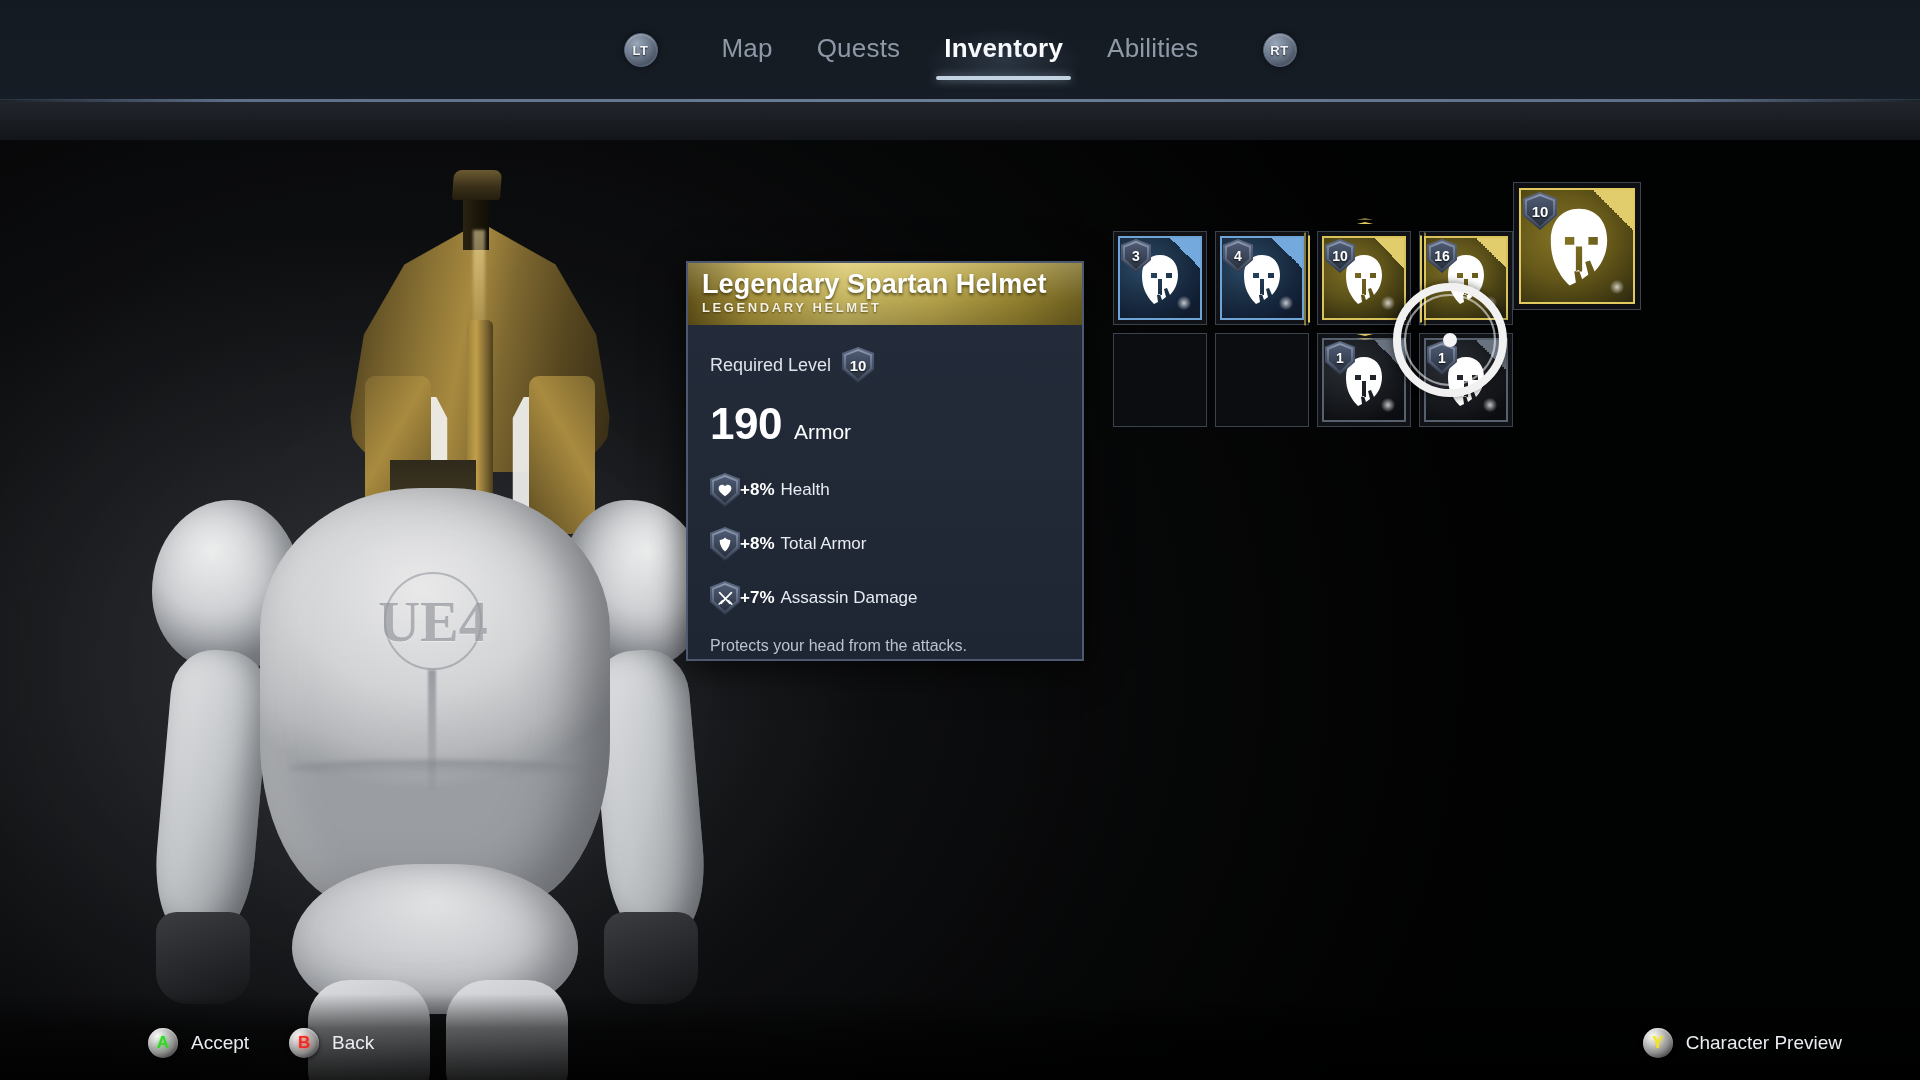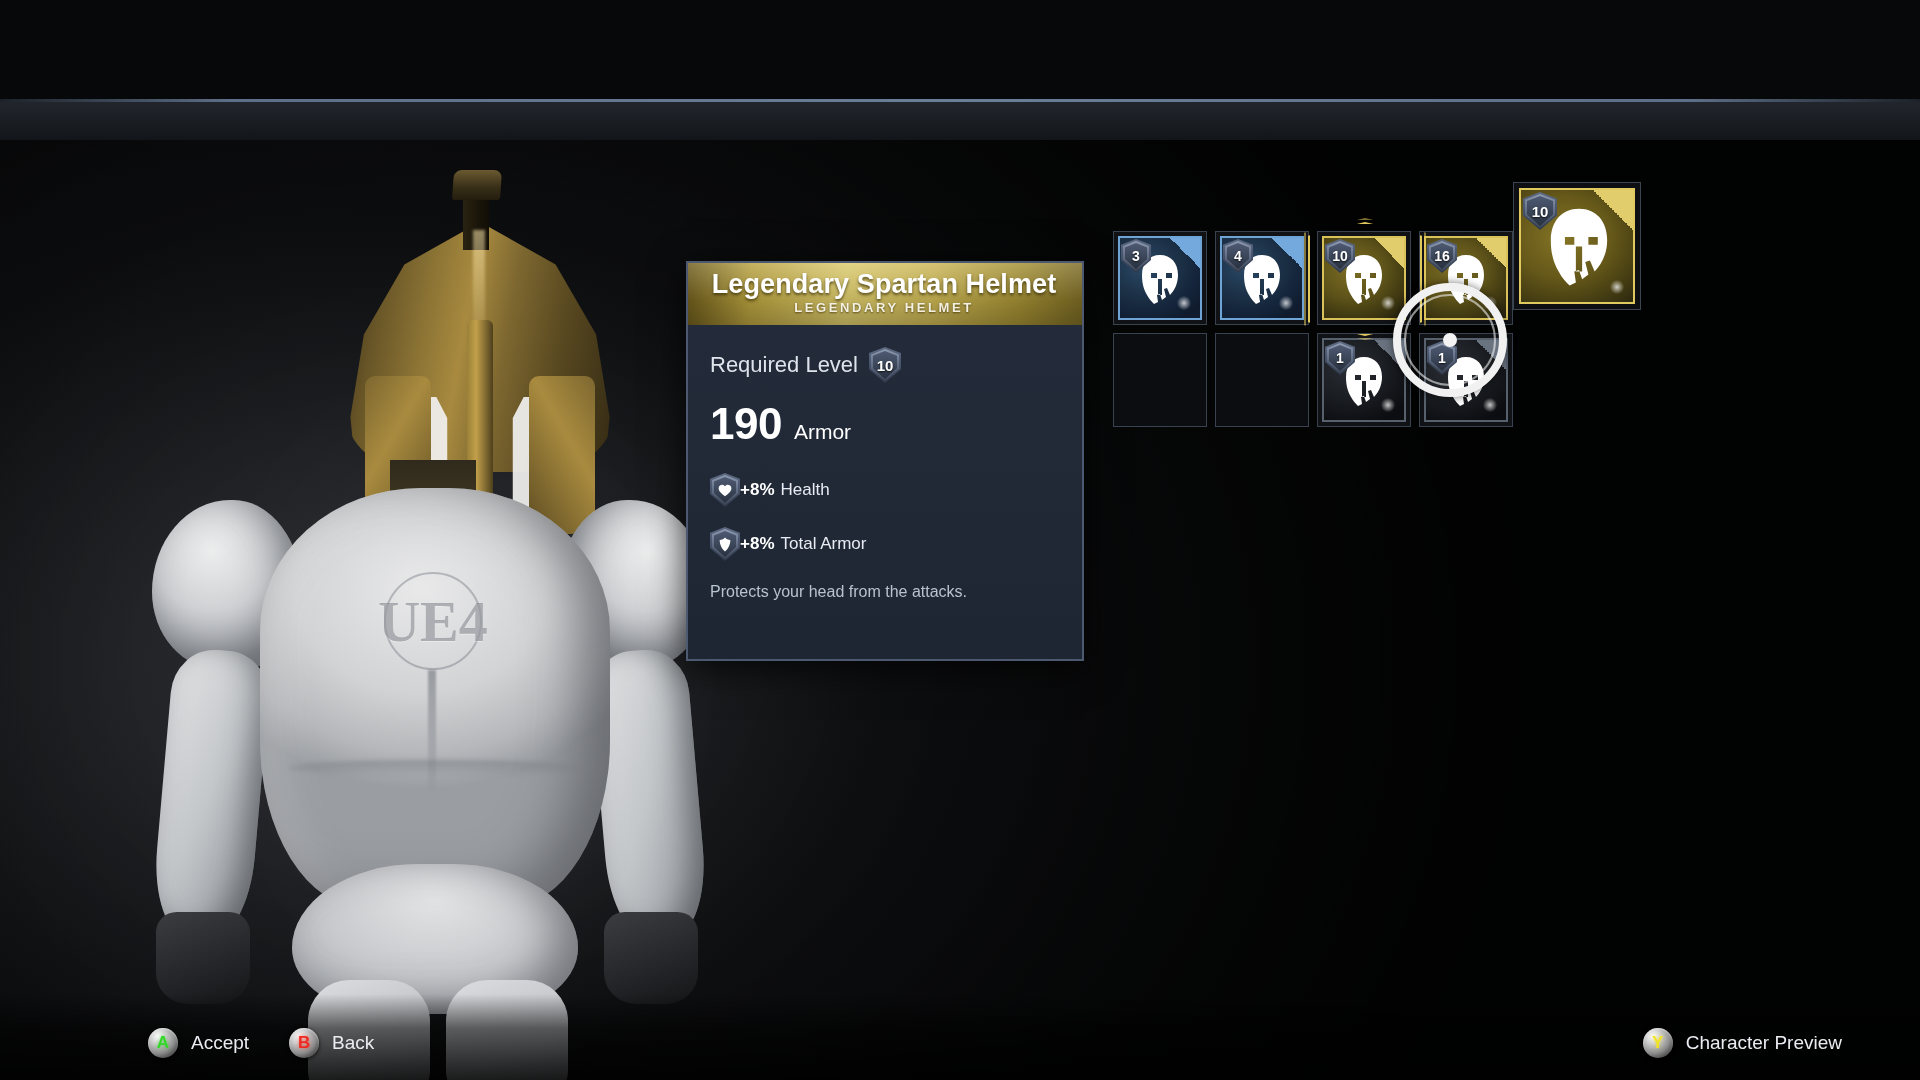--- a/index.html
+++ b/index.html
@@ -194,39 +194,39 @@
   .tooltip{
     position:absolute; left:686px; top:261px; width:398px; height:400px;
     background:linear-gradient(180deg,#242b3a 0%,#212836 55%,#1e2533 100%);
     border:2px solid #4c5costa;
     border:2px solid #4d5871;
     box-shadow:0 8px 34px rgba(0,0,0,.72);
   }
   .tt-header{
     position:relative; height:62px; width:100%;
     background:linear-gradient(92deg,#6d5c1c 0%,#b8a13f 16%,#dccb6c 40%,#cbb654 62%,#a38f33 84%,#7a6a24 100%);
-    padding:6px 16px 0 14px; overflow:hidden;text-align:center;
+    padding:6px 16px 0 14px; overflow:hidden;
   }
   .tt-header::after{
     content:""; position:absolute; inset:0;
     background:linear-gradient(180deg, rgba(255,255,255,.18), rgba(0,0,0,.12) 60%, rgba(0,0,0,.25));
   }
   .tt-title{
     position:relative; z-index:2;
     font-size:27px; font-weight:700; color:#ffffff; letter-spacing:.1px;
     text-shadow:0 2px 3px rgba(50,40,0,.75);
   }
   .tt-subtitle{
     position:relative; z-index:2; margin-top:0;
     font-size:13px; font-weight:700; color:#f4f0e2; letter-spacing:2.6px;
     text-shadow:0 1px 2px rgba(50,40,0,.7);
   }
   .tt-body{ padding:22px 0 0 22px; position:relative; }
   .tt-reqrow{ display:flex; align-items:center; gap:11px; }
-  .tt-reqlabel{ font-size:22px; color:#dfe4ec; }
+  .tt-reqlabel{ font-size:18px; color:#dfe4ec; }
   .shield{
     position:relative; display:inline-flex; align-items:center; justify-content:center;
   }
   .shield .sh-bg{
     position:absolute; inset:0;
     background:linear-gradient(180deg,#5d6a82 0%,#47536a 50%,#2f3849 100%);
     clip-path:polygon(50% 0%, 100% 17%, 100% 62%, 50% 100%, 0% 62%, 0% 17%);
     border-radius:3px;
   }
   .shield .sh-edge{
@@ -413,20 +413,34 @@
       <div class="pec-split"></div>
       <div class="ab-line"></div>
       <div class="hips"></div>
       <div class="thighL"></div>
       <div class="thighR"></div>
       <div class="gloveL"></div>
       <div class="gloveR"></div>
     </div>
   </div>
 
+  <div class="topnav">
+    <div class="nav-inner">
+      <div class="bumper">LT</div>
+      <div class="nav-gap-l"></div>
+      <div class="nav-tabs">
+        <div class="tab">Map</div>
+        <div class="tab">Quests</div>
+        <div class="tab active">Inventory</div>
+        <div class="tab">Abilities</div>
+      </div>
+      <div class="nav-gap-r"></div>
+      <div class="bumper">RT</div>
+    </div>
+  </div>
   <div class="nav-rule"></div>
   <div class="nav-band"></div>
 
   <div class="tooltip">
     <div class="tt-header">
       <div class="tt-title">Legendary Spartan Helmet</div>
       <div class="tt-subtitle">LEGENDARY HELMET</div>
     </div>
 
     <div class="tt-body">
@@ -465,20 +479,34 @@
             <span class="sh-bg"></span>
               <span class="sh-edge"></span>
               <span class="sh-in"></span>
             <svg class="sh-glyph" width="12" height="15" viewBox="0 0 12 15" fill="#fff">
               <path d="M6 0.6 C7.6 2.4 10 3 11.4 3.2 11.2 7.6 9.4 11.6 6 14.4 2.6 11.6 0.8 7.6 0.6 3.2 2 3 4.4 2.4 6 0.6z"></path>
             </svg>
           </span>
           <span class="perk-text"><b>+8%</b><span>Total Armor</span></span>
         </div>
 
+        <div class="perk">
+          <span class="shield perk-ico">
+            <span class="sh-bg"></span>
+              <span class="sh-edge"></span>
+              <span class="sh-in"></span>
+            <svg class="sh-glyph" width="15" height="15" viewBox="0 0 15 15" stroke="#fff" stroke-width="1.7" fill="none" stroke-linecap="round">
+              <path d="M1.6 1.6 L12 12.4"></path>
+                <path d="M13.4 1.6 L3 12.4"></path>
+              <path d="M1.2 13 L4.4 9.8"></path>
+                <path d="M13.8 13 L10.6 9.8"></path>
+            </svg>
+          </span>
+          <span class="perk-text"><b>+7%</b><span>Assassin Damage</span></span>
+        </div>
 
       </div>
 
       <div class="tt-desc">Protects your head from the attacks.</div>
     </div>
   </div>
 
   <div class="grid">
 
     <div class="grid-row">

